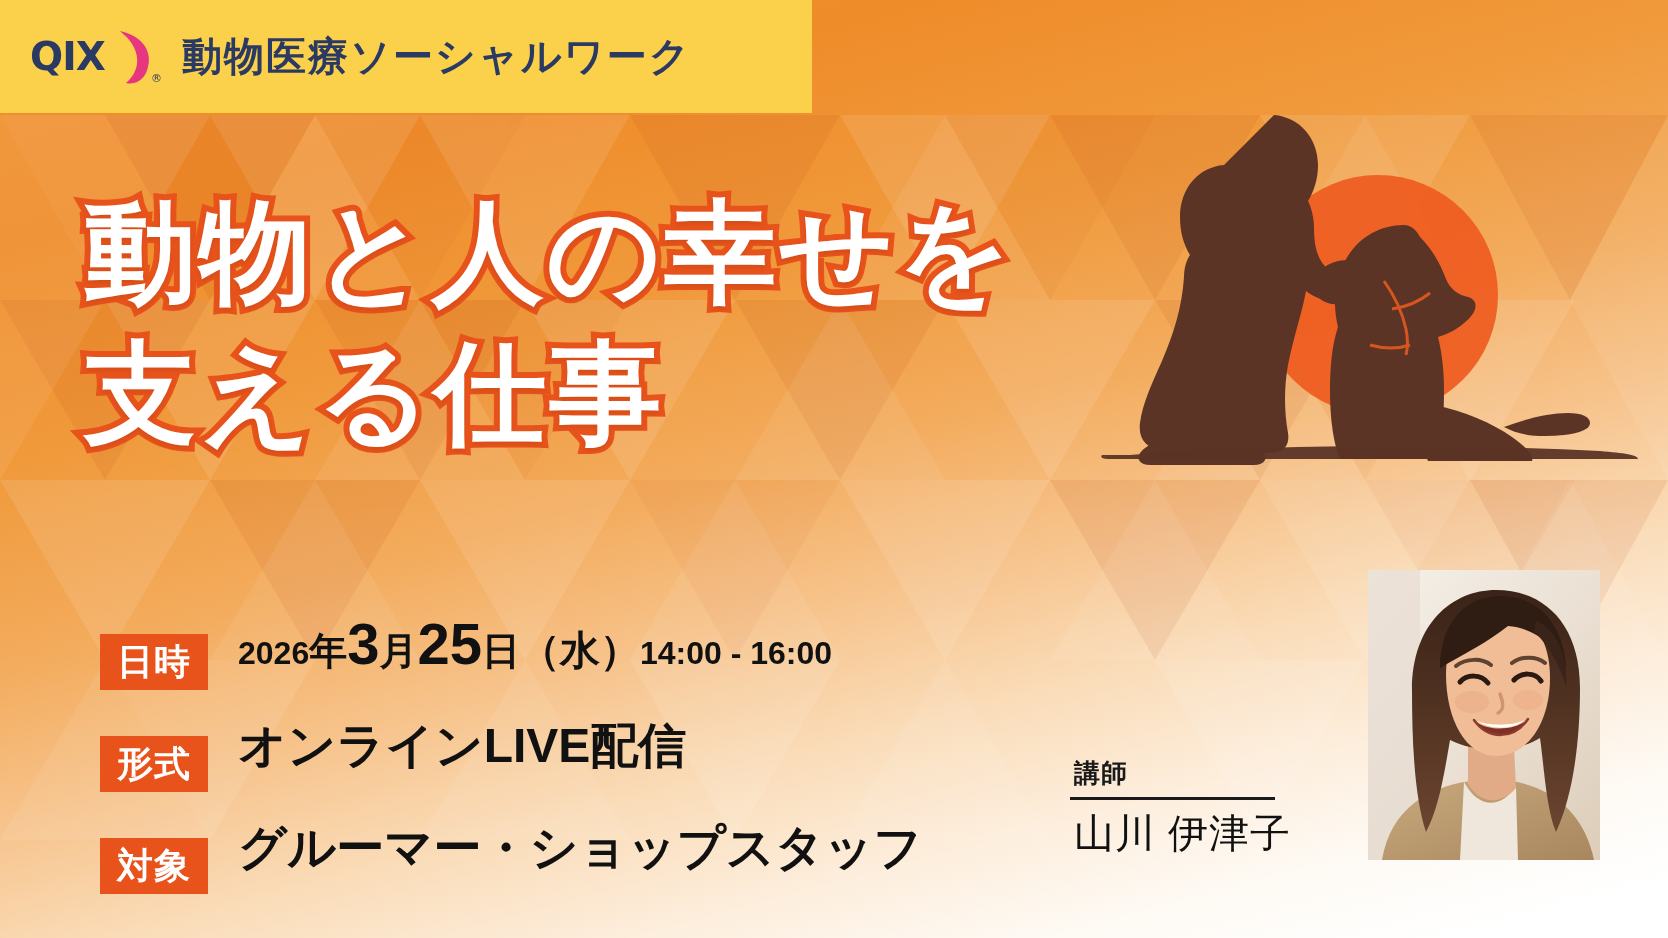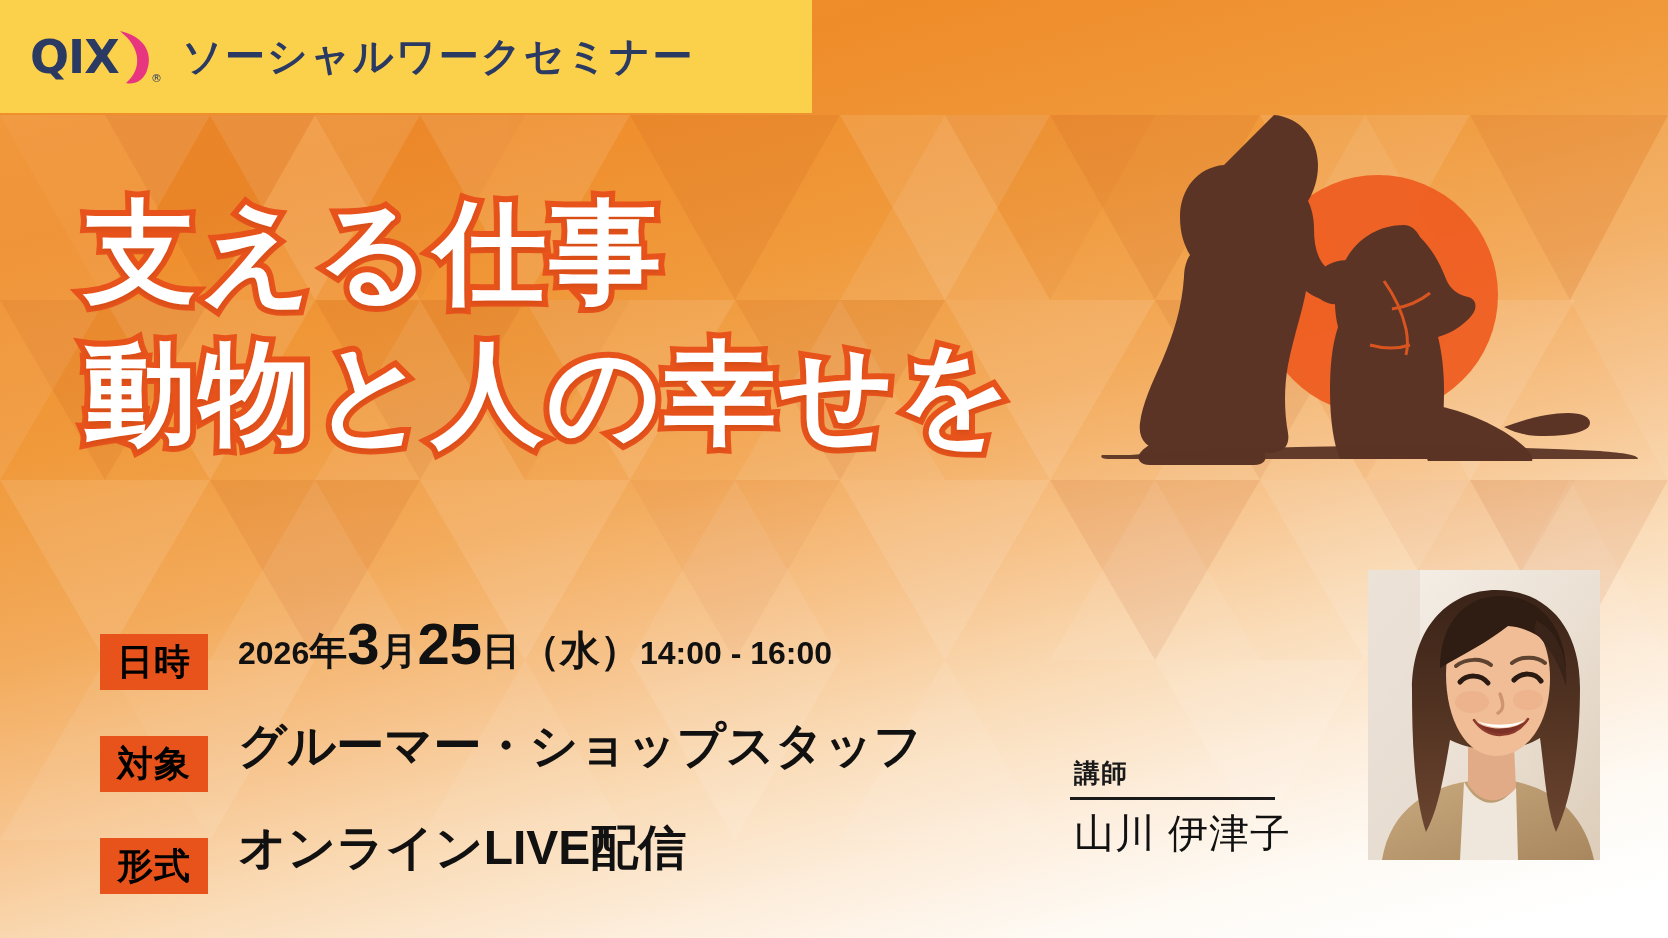--- a/index.html
+++ b/index.html
@@ -38,21 +38,21 @@
     width:812px; height:113px;
     background:#fbd14b;
     display:flex; align-items:center;
     padding-left:30px;
     gap:24px;
     z-index:6;
   }
   .logo { position:relative; width:128px; height:60px; flex:none; }
   .logo-text {
     font-family:"DejaVu Sans", sans-serif;
-    font-size:46px; font-weight:700; letter-spacing:-1px;
+    font-size:39px; font-weight:700; letter-spacing:-1px;
     color:#2b3a63; line-height:60px;
   }
   .logo-swoosh { position:absolute; left:86px; top:0px; width:42px; height:58px; }
   .logo-r {
     position:absolute; right:-4px; bottom:2px;
     font-size:11px; color:#2b3a63; font-family:"DejaVu Sans", sans-serif;
   }
   .header-title {
     font-size:40px; font-weight:700; color:#2b3a63;
     letter-spacing:2px; white-space:nowrap;
@@ -83,21 +83,21 @@
     letter-spacing:1px; white-space:nowrap;
     -webkit-text-stroke:8px #e8531c;
     paint-order:stroke fill;
   }
 
   
   .info { position:absolute; left:100px; top:598px; z-index:5; }
   .info-row { display:flex; align-items:center; margin-bottom:10px; }
   .info-badge {
     width:108px; height:56px;
-    background:#e8531c; color:#000000;
+    background:#e8531c; color:#ffffff;
     font-size:36px; font-weight:700;
     display:flex; align-items:center; justify-content:center;
     letter-spacing:1px; flex:none;margin-top:36px;
   }
   .info-value {
     margin-left:30px;
     font-size:48px; font-weight:700; color:#111111;
     white-space:nowrap; letter-spacing:0px;
   }
   .info-row.datetime .info-value { font-size:46px; }
@@ -233,43 +233,43 @@
   </div>
 
   <div class="header-bar">
     <div class="logo">
       <span class="logo-text">QIX</span>
       <svg class="logo-swoosh" viewBox="0 0 42 58">
         <path d="M4,4 C30,10 38,28 30,46 C26,54 18,58 10,56 C22,46 26,30 14,14 C10,9 6,6 4,4 Z" fill="#e8357f"></path>
       </svg>
       <span class="logo-r">®</span>
     </div>
-    <div class="header-title">ソーシャルワークセミナー</div>
+    <div class="header-title">動物医療ソーシャルワーク</div>
   </div>
 
   <div class="title-block">
+    <div class="title-line">動物と人の幸せを</div>
     <div class="title-line">支える仕事</div>
-    <div class="title-line">動物と人の幸せを</div>
   </div>
 
 
   <div class="info">
     <div class="info-row datetime">
       <div class="info-badge">日時</div>
       <div class="info-value">
         <span class="dt-num">2026</span><span class="dt-unit">年</span><span class="dt-big">3</span><span class="dt-unit">月</span><span class="dt-big">25</span><span class="dt-unit">日</span><span class="dt-paren">（水）</span><span class="dt-num">14:00 - 16:00</span>
       </div>
     </div>
     <div class="info-row">
+      <div class="info-badge">形式</div>
+      <div class="info-value">オンラインLIVE配信</div>
+    </div>
+    <div class="info-row">
       <div class="info-badge">対象</div>
       <div class="info-value">グルーマー・ショップスタッフ</div>
-    </div>
-    <div class="info-row">
-      <div class="info-badge">形式</div>
-      <div class="info-value">オンラインLIVE配信</div>
     </div>
   </div>
 
   <div class="instructor">
     <div class="instructor-label">講師</div>
     <div class="instructor-rule"></div>
     <div class="instructor-name">山川 伊津子</div>
   </div>
 
   <div class="portrait">

